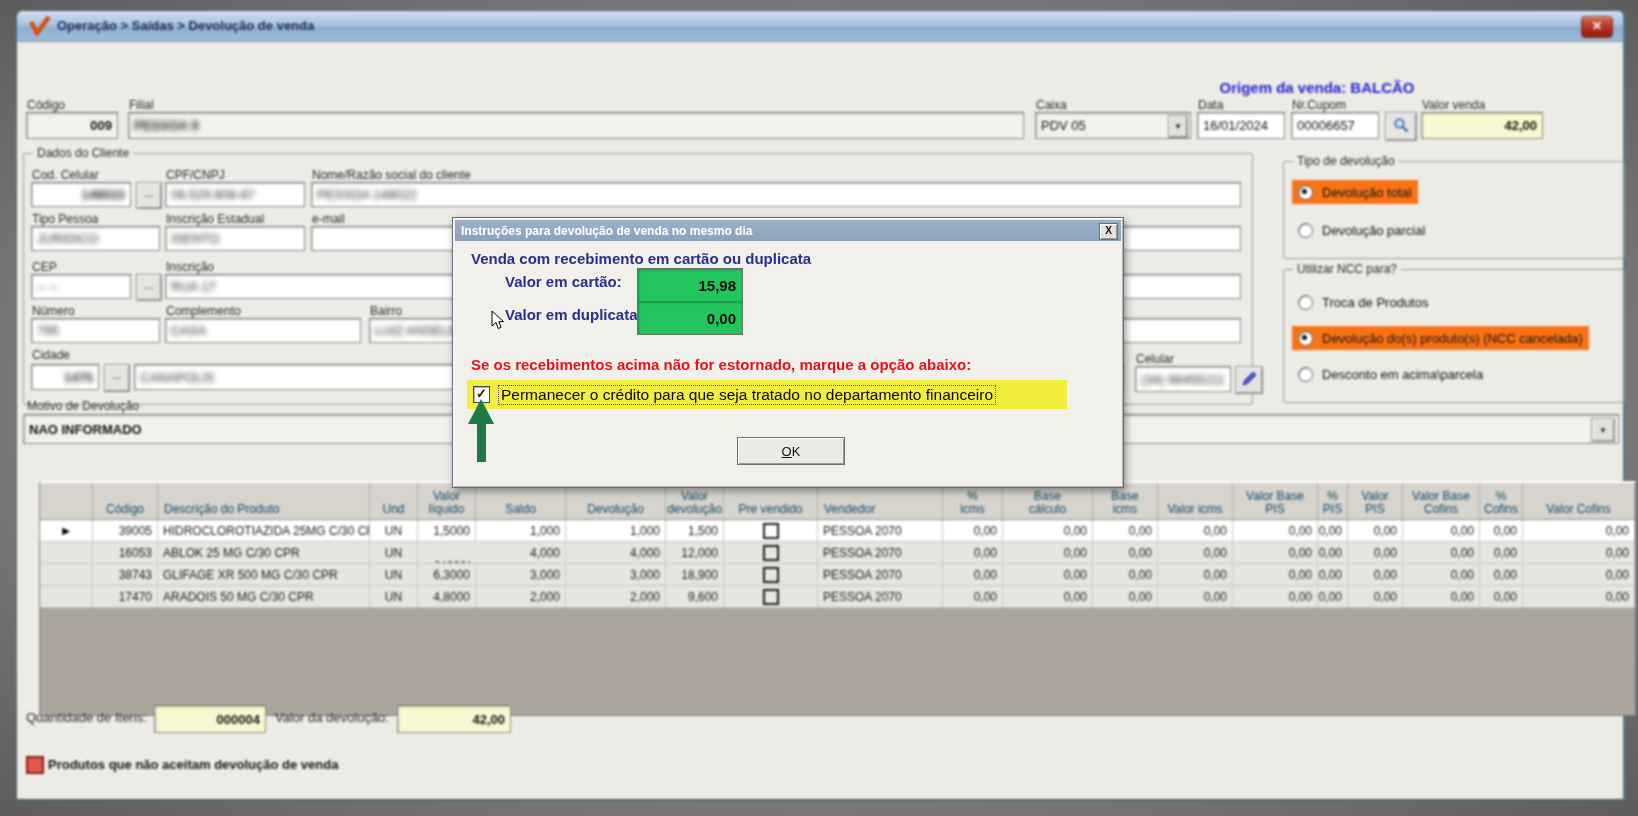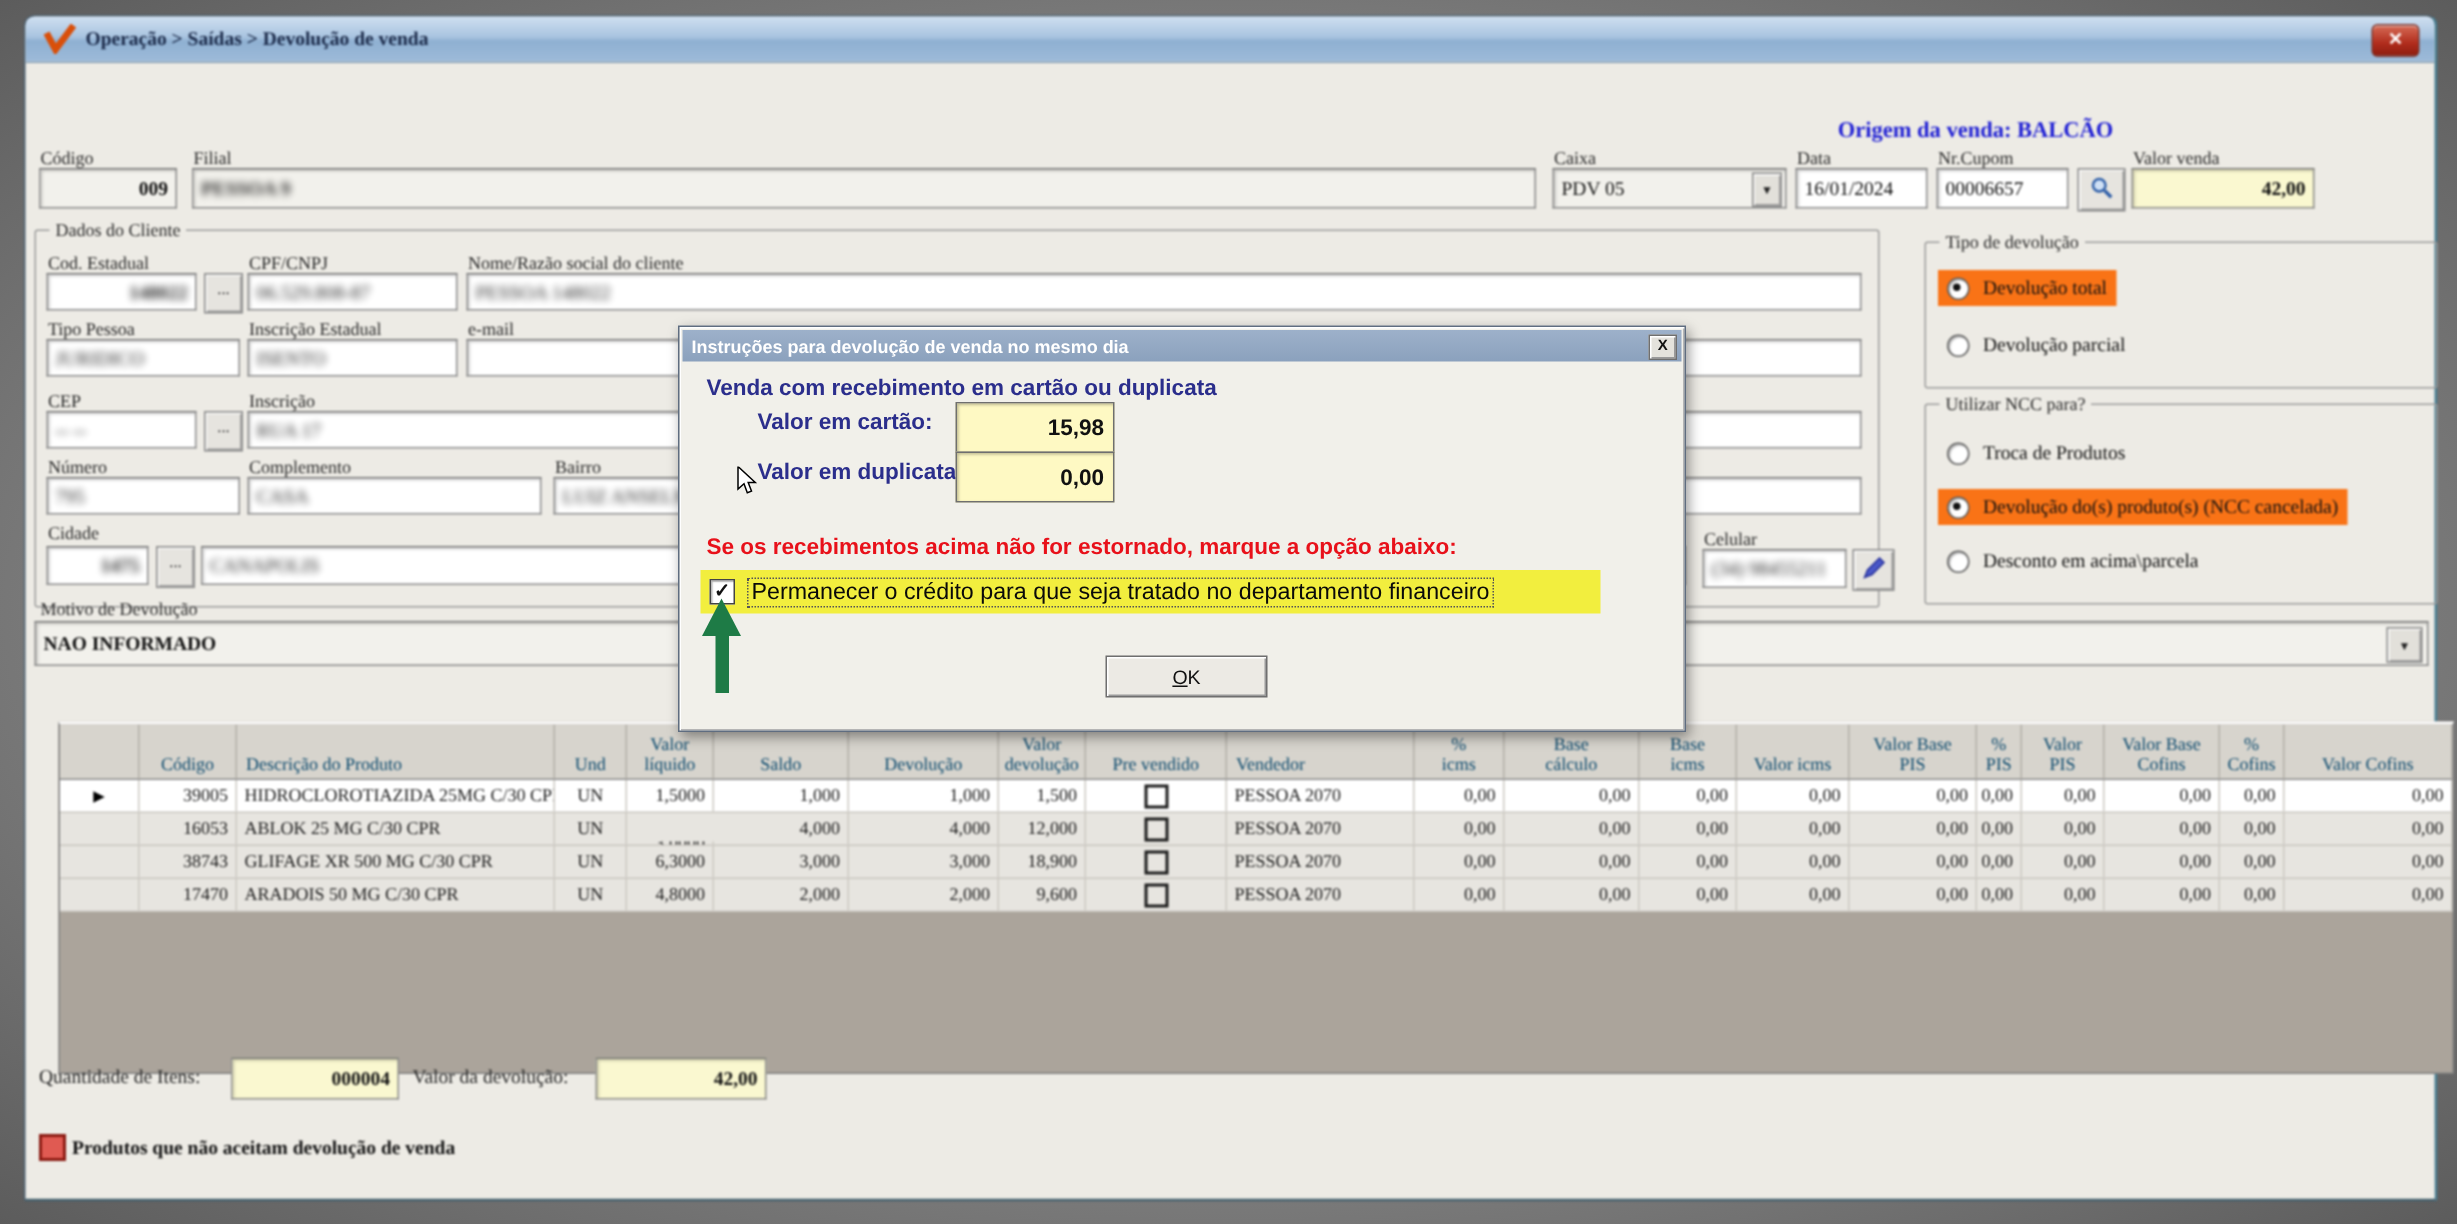--- a/index.html
+++ b/index.html
@@ -3,21 +3,21 @@
 <meta charset="utf-8">
 <style>
   html,body{margin:0;padding:0;background:#6e6e6e;}
   .stage{position:relative;width:1638px;height:816px;overflow:hidden;
          background:radial-gradient(ellipse at center,#858585 55%,#5c5c5c 100%);
          font-family:"Liberation Sans",sans-serif;}
   .abs{position:absolute;}
   
   .bgwin{left:16px;top:10px;width:1606px;height:788px;background:#EDEBE5;
          border:1px solid #4d6374;border-right:2px solid #4a7e92;border-bottom:2px solid #44606e;
-         border-radius:7px 7px 2px 2px;filter:blur(.8px);z-index:1;font-family:Liberation Serif, serif;}
+         border-radius:7px 7px 2px 2px;filter:blur(.8px);z-index:1;}
   .titlebar{left:0;top:0;right:0;height:30px;border-radius:6px 6px 0 0;
             background:linear-gradient(#cfdff0,#a9c4e0 45%,#8fb0d2 55%,#9dbbd9);
             border-bottom:1px solid #7d96ad;}
   .titletext{left:40px;top:7px;font-size:13px;font-weight:bold;color:#1c2b4a;}
   .winclose{left:1564px;top:5px;width:30px;height:20px;border-radius:4px;
             background:linear-gradient(#d66a55,#b02c1c 60%,#8e1d10);border:1px solid #7e352b;
             color:#fff;font-size:12px;font-weight:bold;text-align:center;line-height:19px;
             box-shadow:inset 0 1px 0 rgba(255,255,255,.45);}
   .lbl{font-size:12px;color:#2a2a2a;}
   .inp{background:#fff;border:1px solid #8b8b8b;border-top-color:#6f6f6f;
@@ -62,21 +62,21 @@
   
   .dialog{left:452px;top:217px;width:670px;height:269px;background:#f1f0ea;z-index:10;
           border:1px solid #5f6d80;box-shadow:inset 1px 1px 0 #fff,inset -1px -1px 0 #b5b5b5,2px 3px 8px rgba(0,0,0,.4);}
   .dtitle{left:2px;top:2px;right:2px;height:21px;background:linear-gradient(#9db1ca,#8ba1bd);
           color:#fff;font-weight:bold;font-size:12px;display:flex;align-items:center;padding-left:6px;}
   .dclose{position:absolute;right:3px;top:3px;width:17px;height:15px;background:#e4e2dc;
           border:1px solid #6f6f6f;box-shadow:inset 1px 1px 0 #fff,inset -1px -1px 0 #9a9a9a;
           font-size:10px;font-weight:bold;color:#111;text-align:center;line-height:14px;}
   .dhead{left:18px;top:32px;font-size:15px;font-weight:bold;color:#2b2e8c;}
   .dlab{font-size:15px;font-weight:bold;color:#2b2e8c;}
-  .dfield{background:#fef9c3;border:1px solid #6f6f6f;box-shadow:inset 1px 1px 2px rgba(0,0,0,.25);
+  .dfield{background:#22c55e;border:1px solid #6f6f6f;box-shadow:inset 1px 1px 2px rgba(0,0,0,.25);
           font-size:15px;font-weight:bold;color:#111;display:flex;align-items:center;justify-content:flex-end;
           padding:16px 6px;box-sizing:border-box;}
   .dwarn{left:18px;top:138px;font-size:15px;font-weight:bold;color:#e8111a;}
   .cbstrip{left:14px;top:162px;width:600px;height:29px;background:#f2ee3e;display:flex;align-items:center;z-index:2;}
   .cbbox{width:15px;height:15px;background:#fff;border:1px solid #444;box-shadow:inset 1px 1px 1px rgba(0,0,0,.3);
          margin-left:6px;font-size:13px;font-weight:bold;color:#111;line-height:14px;text-align:center;flex:0 0 auto;}
   .cblabel{font-size:15.5px;color:#0a0a0a;margin-left:8px;border:1px dotted #555;padding:0 2px;}
   .okbtn{left:284px;top:219px;width:106px;height:26px;background:#eceae4;border:1px solid #6f6f6f;
          box-shadow:inset 1px 1px 0 #fff,inset -1px -1px 0 #9a9a9a;font-size:13px;color:#111;
          display:flex;align-items:center;justify-content:center;}
@@ -126,21 +126,21 @@
         <circle cx="6.5" cy="6.5" r="4.2" fill="#cfe0f5" stroke="#2f5fa8" stroke-width="1.6"></circle>
         <line x1="10" y1="10" x2="14.5" y2="14.5" stroke="#2f5fa8" stroke-width="2.2"></line>
       </svg>
     </div>
     <div class="abs lbl" style="left:1405px;top:87px">Valor venda</div>
     <div class="abs inp yellow right" style="left:1404px;top:101px;width:122px;height:27px">42,00</div>
 
     <div class="abs groupbox" style="left:6px;top:142px;width:1228px;height:250px">
       <span class="gb-legend">Dados do Cliente</span>
 
-      <div class="abs lbl" style="left:8px;top:14px">Cod. Estadual</div>
+      <div class="abs lbl" style="left:8px;top:14px">Cod. Celular</div>
       <div class="abs inp right" style="left:7px;top:28px;width:100px;height:25px">
           <span class="smudge">148022</span>
         </div>
       <div class="abs dots" style="left:112px;top:28px;width:24px;height:25px">...</div>
       <div class="abs lbl" style="left:142px;top:14px">CPF/CNPJ</div>
       <div class="abs inp" style="left:141px;top:28px;width:140px;height:25px">
           <span class="smudge">06.529.808-87</span>
         </div>
       <div class="abs lbl" style="left:288px;top:14px">Nome/Razão social do cliente</div>
       <div class="abs inp" style="left:287px;top:28px;width:930px;height:25px">

